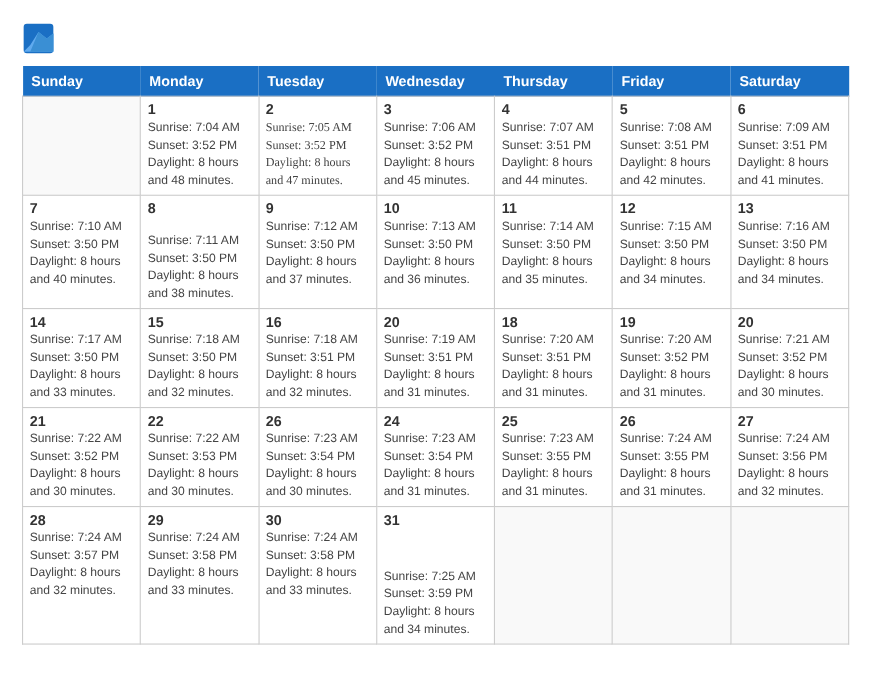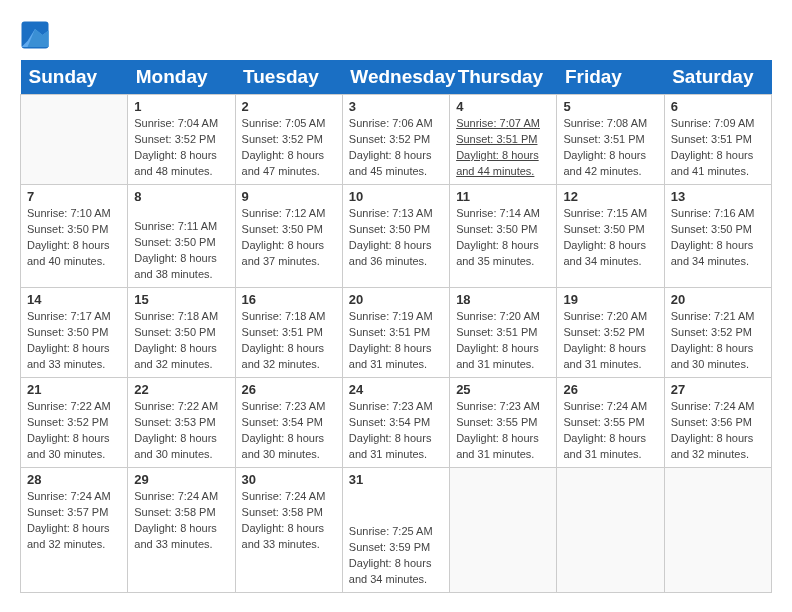--- a/index.html
+++ b/index.html
@@ -49,21 +49,21 @@
     .calendar {
       width: 100%;
       border-collapse: collapse;
       table-layout: fixed;
     }
     .calendar th {
       background-color: #1a6fc4;
       color: #fff;
       text-align: left;
       padding: 6px 8px;
-      font-size: 19px;
+      font-size: 13px;
       font-weight: bold;
     }
     .calendar td {
       border: 1px solid #ccc;
       vertical-align: top;
       padding: 4px 6px;
       font-size: 11px;
       color: #333;
       height: 90px;
     }
@@ -121,35 +121,35 @@
         <td class="empty"></td>
         <td>
           <span class="day-number">1</span>
           <div class="day-info" style="white-space: pre-line;">Sunrise: 7:04 AM
 Sunset: 3:52 PM
 Daylight: 8 hours
 and 48 minutes.</div>
         </td>
         <td>
           <span class="day-number">2</span>
-          <div class="day-info" style="white-space: pre-line;">Sunrise: 7:05 AM
+          <div class="day-info" style="white-space: pre-line; font-family: Liberation Serif, serif;">Sunrise: 7:05 AM
 Sunset: 3:52 PM
 Daylight: 8 hours
 and 47 minutes.</div>
         </td>
         <td>
           <span class="day-number">3</span>
           <div class="day-info" style="white-space: pre-line;">Sunrise: 7:06 AM
 Sunset: 3:52 PM
 Daylight: 8 hours
 and 45 minutes.</div>
         </td>
         <td>
           <span class="day-number">4</span>
-          <div class="day-info" style="white-space: pre-line; text-decoration: underline;">Sunrise: 7:07 AM
+          <div class="day-info" style="white-space: pre-line;">Sunrise: 7:07 AM
 Sunset: 3:51 PM
 Daylight: 8 hours
 and 44 minutes.</div>
         </td>
         <td>
           <span class="day-number">5</span>
           <div class="day-info" style="white-space: pre-line;">Sunrise: 7:08 AM
 Sunset: 3:51 PM
 Daylight: 8 hours
 and 42 minutes.</div>

